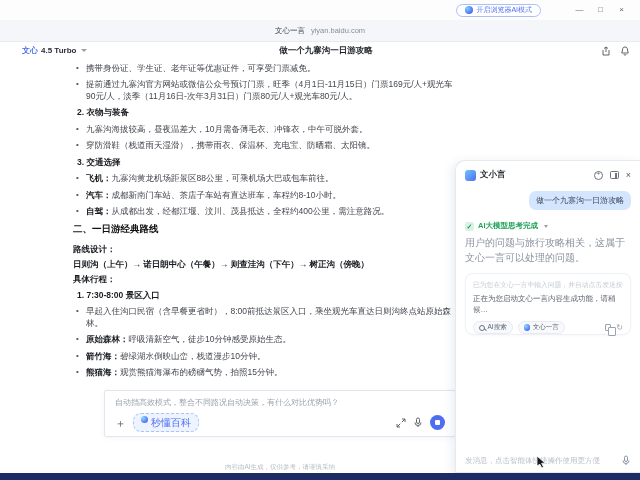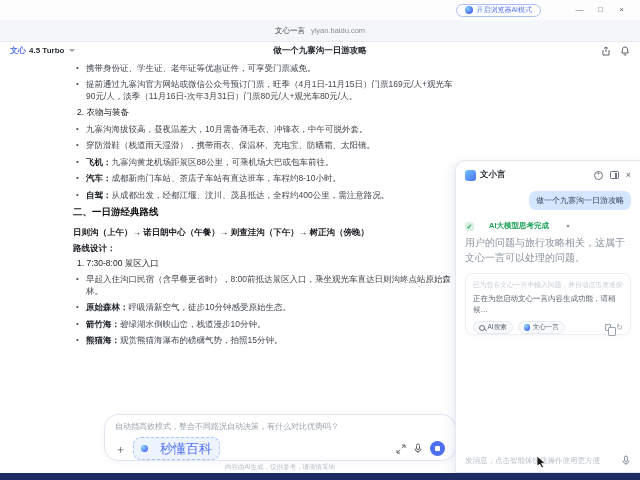--- a/index.html
+++ b/index.html
@@ -13,46 +13,46 @@
     border:1px solid #a9c0f7;border-radius:8px;background:#fff;color:#4e6ef2;font-size:7px;cursor:pointer}
   .ai-ico{width:8px;height:8px;border-radius:50%;
     background:radial-gradient(circle at 30% 30%,#7fd0ff,#4e6ef2 70%)}
   .winctl{display:flex}
   .winctl span{width:21px;text-align:center;font-size:8px;color:#5f6368;line-height:20px;cursor:pointer}
   .addressbar{position:absolute;top:20px;left:0;right:0;height:22px;background:#f4f6fa;
     border-bottom:1px solid #e8eaef;display:flex;align-items:center;justify-content:center;gap:6px}
   .addr-site{font-size:7.5px;color:#3c4043}
   .addr-url{font-size:7.5px;color:#8a9098}
   
-  .app-header{position:absolute;top:42px;left:0;right:0;height:17px;display:flex;align-items:center;padding:0 10px}
+  .app-header{position:absolute;top:42px;left:12px;right:0;height:17px;display:flex;align-items:center;padding:0 10px}
   .model{display:flex;align-items:center;gap:3px;font-size:8px;font-weight:bold;cursor:pointer}
   .model-brand{color:#4e6ef2}.model-ver{color:#2a2f36}
   .caret{width:0;height:0;border-left:3px solid transparent;border-right:3px solid transparent;
     border-top:3px solid #9aa0a6;margin-left:2px}
   .page-title{position:absolute;left:50%;transform:translateX(-50%);font-size:8.5px;font-weight:bold;color:#1f2329}
   .hdr-icons{margin-left:auto;display:flex;gap:9px;align-items:center}
   .hdr-icons svg{display:block}
   
   .doc{position:absolute;top:58px;left:73px;width:382px;height:354px;overflow:hidden;
     font-size:8.5px;line-height:1.35;color:#42464d}
   .blk{margin:5px 0}
   .blk.li{position:relative;padding-left:13px}
   .blk .marker{position:absolute;left:3px;top:0;color:#555;font-size:8px}
   .blk .lead{color:#1a1d22;font-weight:bold}
-  .blk.h3{font-weight:normal;color:#1a1d22;margin:4px 0 5px;padding-left:4px}
+  .blk.h3{font-weight:bold;color:#1a1d22;margin:4px 0 5px;padding-left:4px}
   .blk.h2{font-weight:bold;color:#111;font-size:9.5px;margin:3px 0 8px}
   .blk.pb{font-weight:bold;color:#1a1d22;margin:4px 0}
   
-  .composer{position:absolute;left:104px;top:414px;width:352px;height:47px;border:1px solid #e2e6ee;
-    border-radius:14px;background:#fff;box-shadow:0 1px 5px rgba(40,60,110,.05);padding:6px 10px 5px}
+  .composer{position:absolute;left:104px;top:390px;width:352px;height:47px;border:1px solid #e2e6ee;
+    border-radius:2px;background:#fff;box-shadow:0 1px 5px rgba(40,60,110,.05);padding:6px 10px 5px}
   .composer-input{font-size:8px;color:#9aa3ad;white-space:nowrap;overflow:hidden;height:13px;cursor:text}
   .composer-row{display:flex;align-items:center;gap:7px;margin-top:3px}
   .plus-btn{font-size:11px;color:#5f6368;line-height:12px;cursor:pointer}
-  .skill-chip{display:flex;align-items:center;gap:12px;background:#eef4ff;border:1px dashed #a9c4fb;
-    color:#4e6ef2;border-radius:8px;font-size:13px;padding:1.5px 7px;cursor:pointer}
+  .skill-chip{display:flex;align-items:flex-start;gap:3px;background:#eef4ff;border:1px dashed #a9c4fb;
+    color:#4e6ef2;border-radius:8px;font-size:10px;padding:1.5px 7px;cursor:pointer}
   .chip-dot{width:7px;height:7px;border-radius:50%;
     background:radial-gradient(circle at 30% 30%,#8fd6ff,#4e6ef2 75%)}
   .grow{flex:1}
   .stop-btn{width:15px;height:15px;border-radius:50%;background:#4e6ef2;position:relative;cursor:pointer}
   .stop-btn::after{content:"";position:absolute;left:5px;top:5px;width:5px;height:5px;background:#fff;border-radius:1px}
   .disclaimer{position:absolute;left:104px;top:463px;width:352px;text-align:center;font-size:6.5px;color:#b7bdc6}
   
   .panel{position:absolute;left:455px;top:160px;width:185px;height:313px;background:#fff;
     border:1px solid #e6e9f0;border-right:none;border-radius:10px 0 0 0;
     box-shadow:-3px 2px 10px rgba(60,80,140,.10);padding:8px 9px 6px;display:flex;flex-direction:column}
@@ -61,21 +61,21 @@
     background:linear-gradient(135deg,#6fc3ff,#4e6ef2)}
   .panel-title{font-size:8.5px;font-weight:bold;color:#2a2f36}
   .ph-icons{margin-left:auto;display:flex;align-items:center;gap:7px;color:#5f6368}
   .ico-plus-circle{width:9px;height:9px;border:1px solid #6b7280;border-radius:50%;position:relative;cursor:pointer}
   .ico-plus-circle::after{content:"+";position:absolute;left:0;top:-1.5px;width:7px;text-align:center;font-size:7px;color:#6b7280}
   .ico-window{width:9px;height:8px;border:1px solid #6b7280;border-radius:1.5px;position:relative;cursor:pointer}
   .ico-window::after{content:"";position:absolute;right:0.5px;top:0.5px;width:2.5px;height:5px;background:#6b7280}
   .ico-close{font-size:9px;line-height:9px;color:#5f6368;cursor:pointer}
   .user-bubble{align-self:flex-end;max-width:78%;background:#d4e5fe;color:#38455c;border-radius:7px;
     padding:4px 7px;font-size:8px;margin:1px 0 11px}
-  .think-row{display:flex;align-items:center;gap:15px;font-size:7.5px;font-weight:bold;color:#21a35a}
+  .think-row{display:flex;align-items:center;gap:4px;font-size:7.5px;font-weight:bold;color:#21a35a}
   .check-ico{width:9px;height:9px;border-radius:2.5px;background:#d9f2e3;color:#1d9e54;
     font-size:7px;line-height:9px;text-align:center}
   .caret-g{width:0;height:0;border-left:2.5px solid transparent;border-right:2.5px solid transparent;
     border-top:3px solid #9aa0a6;margin-left:2px}
   .think-para{color:#8b93a0;font-size:10px;line-height:1.45;margin:5px 0 8px}
   .tool-card{border:1px solid #eef0f5;border-radius:8px;padding:6px 7px 0;box-shadow:0 1px 3px rgba(0,0,0,.03)}
   .tool-note{color:#c4cad3;font-size:6.8px;white-space:nowrap;overflow:hidden;margin-bottom:4px}
   .status-line{color:#59606d;font-size:7.5px;line-height:1.4;margin-bottom:6px}
   .chips-row{display:flex;align-items:center;gap:5px}
   .chip{display:flex;align-items:center;gap:2.5px;border:1px solid #e8eaf0;background:#f7f9fc;
@@ -145,26 +145,28 @@
       </svg>
     </div>
   </div>
 
   <div class="doc">
       <div class="blk li"><span class="marker">•</span><span>携带身份证、学生证、老年证等优惠证件，可享受门票减免。</span></div>
       <div class="blk li"><span class="marker">•</span><span>提前通过九寨沟官方网站或微信公众号预订门票，旺季（4月1日-11月15日）门票169元/人+观光车90元/人，淡季（11月16日-次年3月31日）门票80元/人+观光车80元/人。</span></div>
       <div class="blk h3"><span>2. 衣物与装备</span></div>
       <div class="blk li"><span class="marker">•</span><span>九寨沟海拔较高，昼夜温差大，10月需备薄毛衣、冲锋衣，中午可脱外套。</span></div>
       <div class="blk li"><span class="marker">•</span><span>穿防滑鞋（栈道雨天湿滑），携带雨衣、保温杯、充电宝、防晒霜、太阳镜。</span></div>
+      <div class="blk h3"><span>3. 交通选择</span></div>
       <div class="blk li"><span class="marker">•</span><b class="lead">飞机：</b><span>九寨沟黄龙机场距景区88公里，可乘机场大巴或包车前往。</span></div>
       <div class="blk li"><span class="marker">•</span><b class="lead">汽车：</b><span>成都新南门车站、茶店子车站有直达班车，车程约8-10小时。</span></div>
       <div class="blk li"><span class="marker">•</span><b class="lead">自驾：</b><span>从成都出发，经都江堰、汶川、茂县抵达，全程约400公里，需注意路况。</span></div>
       <div class="blk h2"><span>二、一日游经典路线</span></div>
+      <div class="blk pb"><span>路线设计：</span></div>
       <div class="blk pb"><span>日则沟（上午）→ 诺日朗中心（午餐）→ 则查洼沟（下午）→ 树正沟（傍晚）</span></div>
-      <div class="blk pb"><span>路线设计：</span></div>
+      <div class="blk pb"><span>具体行程：</span></div>
       <div class="blk h3"><span>1. 7:30-8:00 景区入口</span></div>
       <div class="blk li"><span class="marker">•</span><span>早起入住沟口民宿（含早餐更省时），8:00前抵达景区入口，乘坐观光车直达日则沟终点站原始森林。</span></div>
       <div class="blk li"><span class="marker">•</span><b class="lead">原始森林：</b><span>呼吸清新空气，徒步10分钟感受原始生态。</span></div>
       <div class="blk li"><span class="marker">•</span><b class="lead">箭竹海：</b><span>碧绿湖水倒映山峦，栈道漫步10分钟。</span></div>
       <div class="blk li"><span class="marker">•</span><b class="lead">熊猫海：</b><span>观赏熊猫海瀑布的磅礴气势，拍照15分钟。</span></div>
       <div class="blk li"></div>
     </div>
 
   <div class="composer">
     <div class="composer-input" title="自动挡高效模式，整合不同路况自动决策，有什么对比优势吗？">自动挡高效模式，整合不同路况自动决策，有什么对比优势吗？</div>

